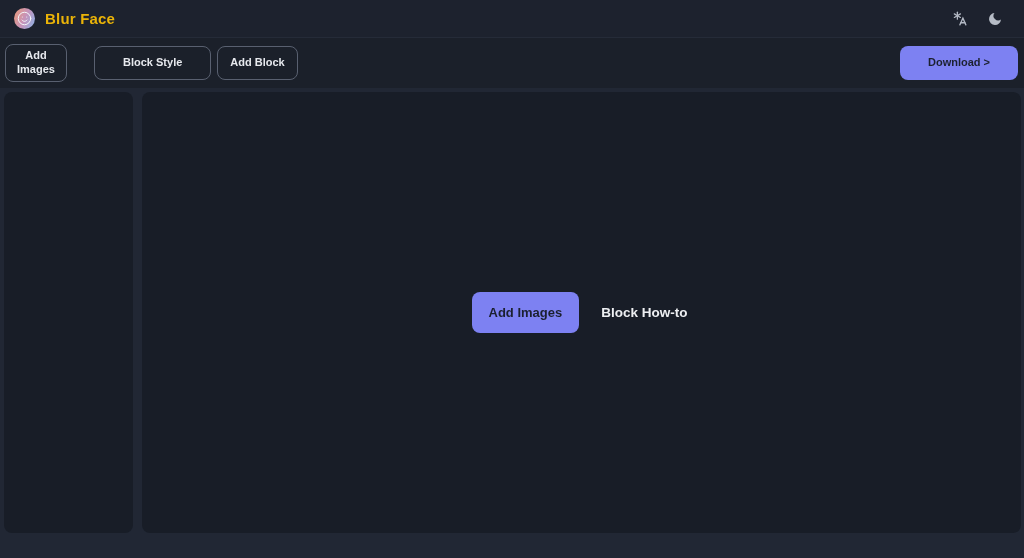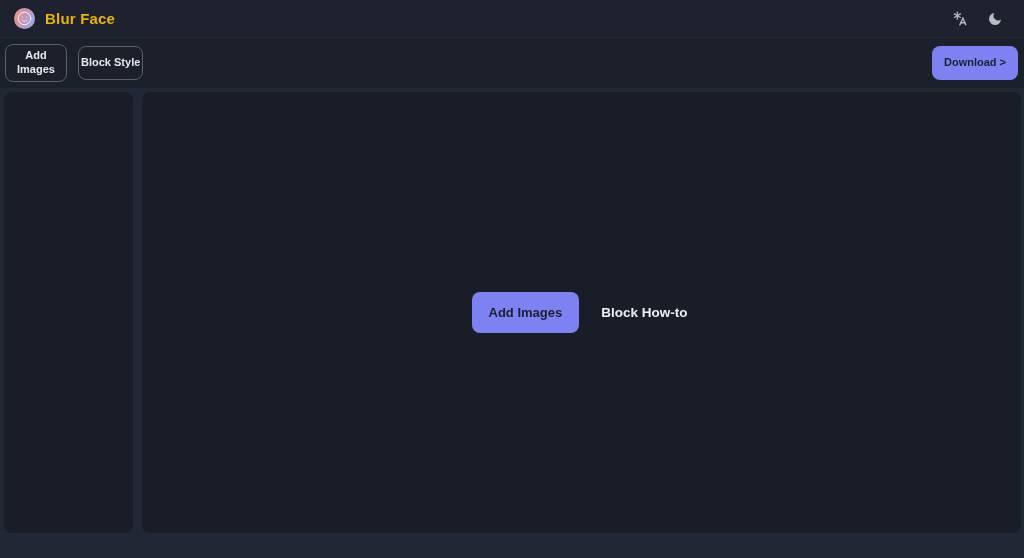--- a/index.html
+++ b/index.html
@@ -69,28 +69,28 @@
     width: 62px;
     min-height: 34px;
     padding: 4px 6px;
   }
   .btn-text {
     border: none;
     padding: 10px 12px;
     margin-left: 7px;
     background: transparent;
   }
-  .btn-block-style { margin-left: 11px; padding: 9px 2px; }
+  .btn-block-style { margin-left: 27px; padding: 9px 28px; }
   .btn-add-block  { margin-left: 6px;  padding: 9px 12px; }
   .toolbar-spacer { flex: 1; }
   .btn-download {
     border: none;
     background: #7d81f2;
     color: #1c2130;
-    padding: 10px 12px;
+    padding: 10px 28px;
     border-radius: 8px;
     margin-right: 1px;
     text-align: center;
   }
 
   
   .content {
     flex: 1;
     display: flex;
     margin: 4px 3px 0 4px;
@@ -170,20 +170,21 @@
   <div class="header-icon">
     <svg width="16" height="16" viewBox="0 0 24 24" fill="#b6bcc6">
       <path d="M21 12.79A9 9 0 1 1 11.21 3 7 7 0 0 0 21 12.79z"></path>
     </svg>
   </div>
 </div>
 
 <div class="toolbar">
   <button class="btn btn-add-images">Add Images</button>
   <button class="btn btn-block-style">Block Style</button>
+  <button class="btn btn-add-block">Add Block</button>
   <div class="toolbar-spacer"></div>
   <button class="btn btn-download">Download &gt;</button>
 </div>
 
 <div class="content">
   <div class="panel sidebar"></div>
   <div class="panel main-panel">
     <div class="empty-state">
       <button class="btn-primary-add">Add Images</button>
       <button class="btn-howto">Block How-to</button>

